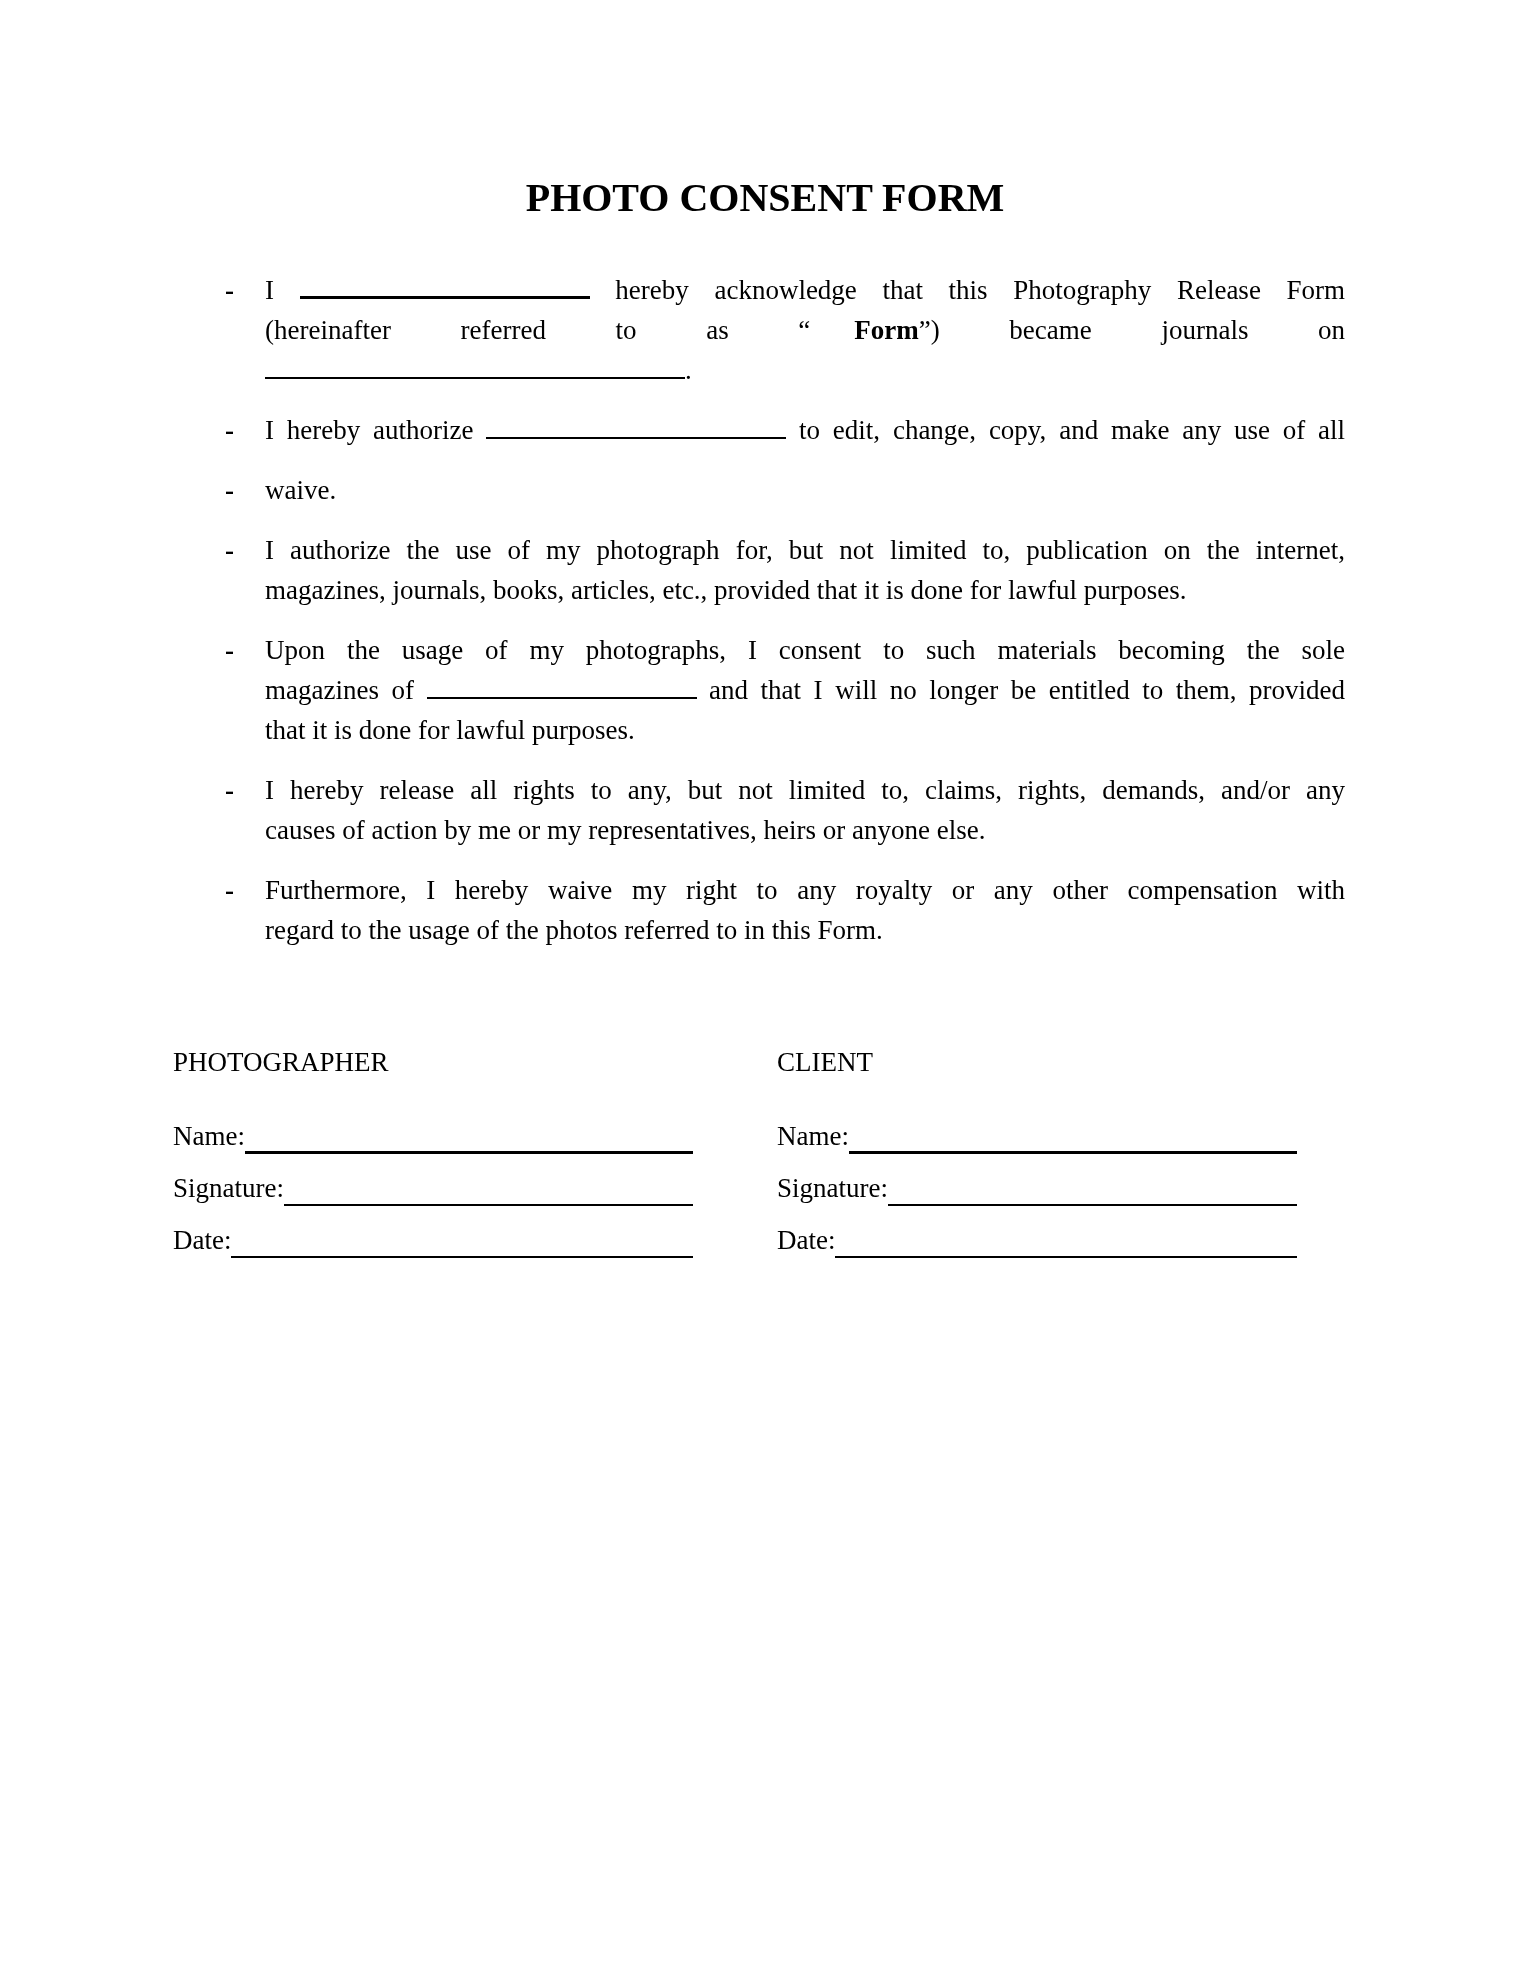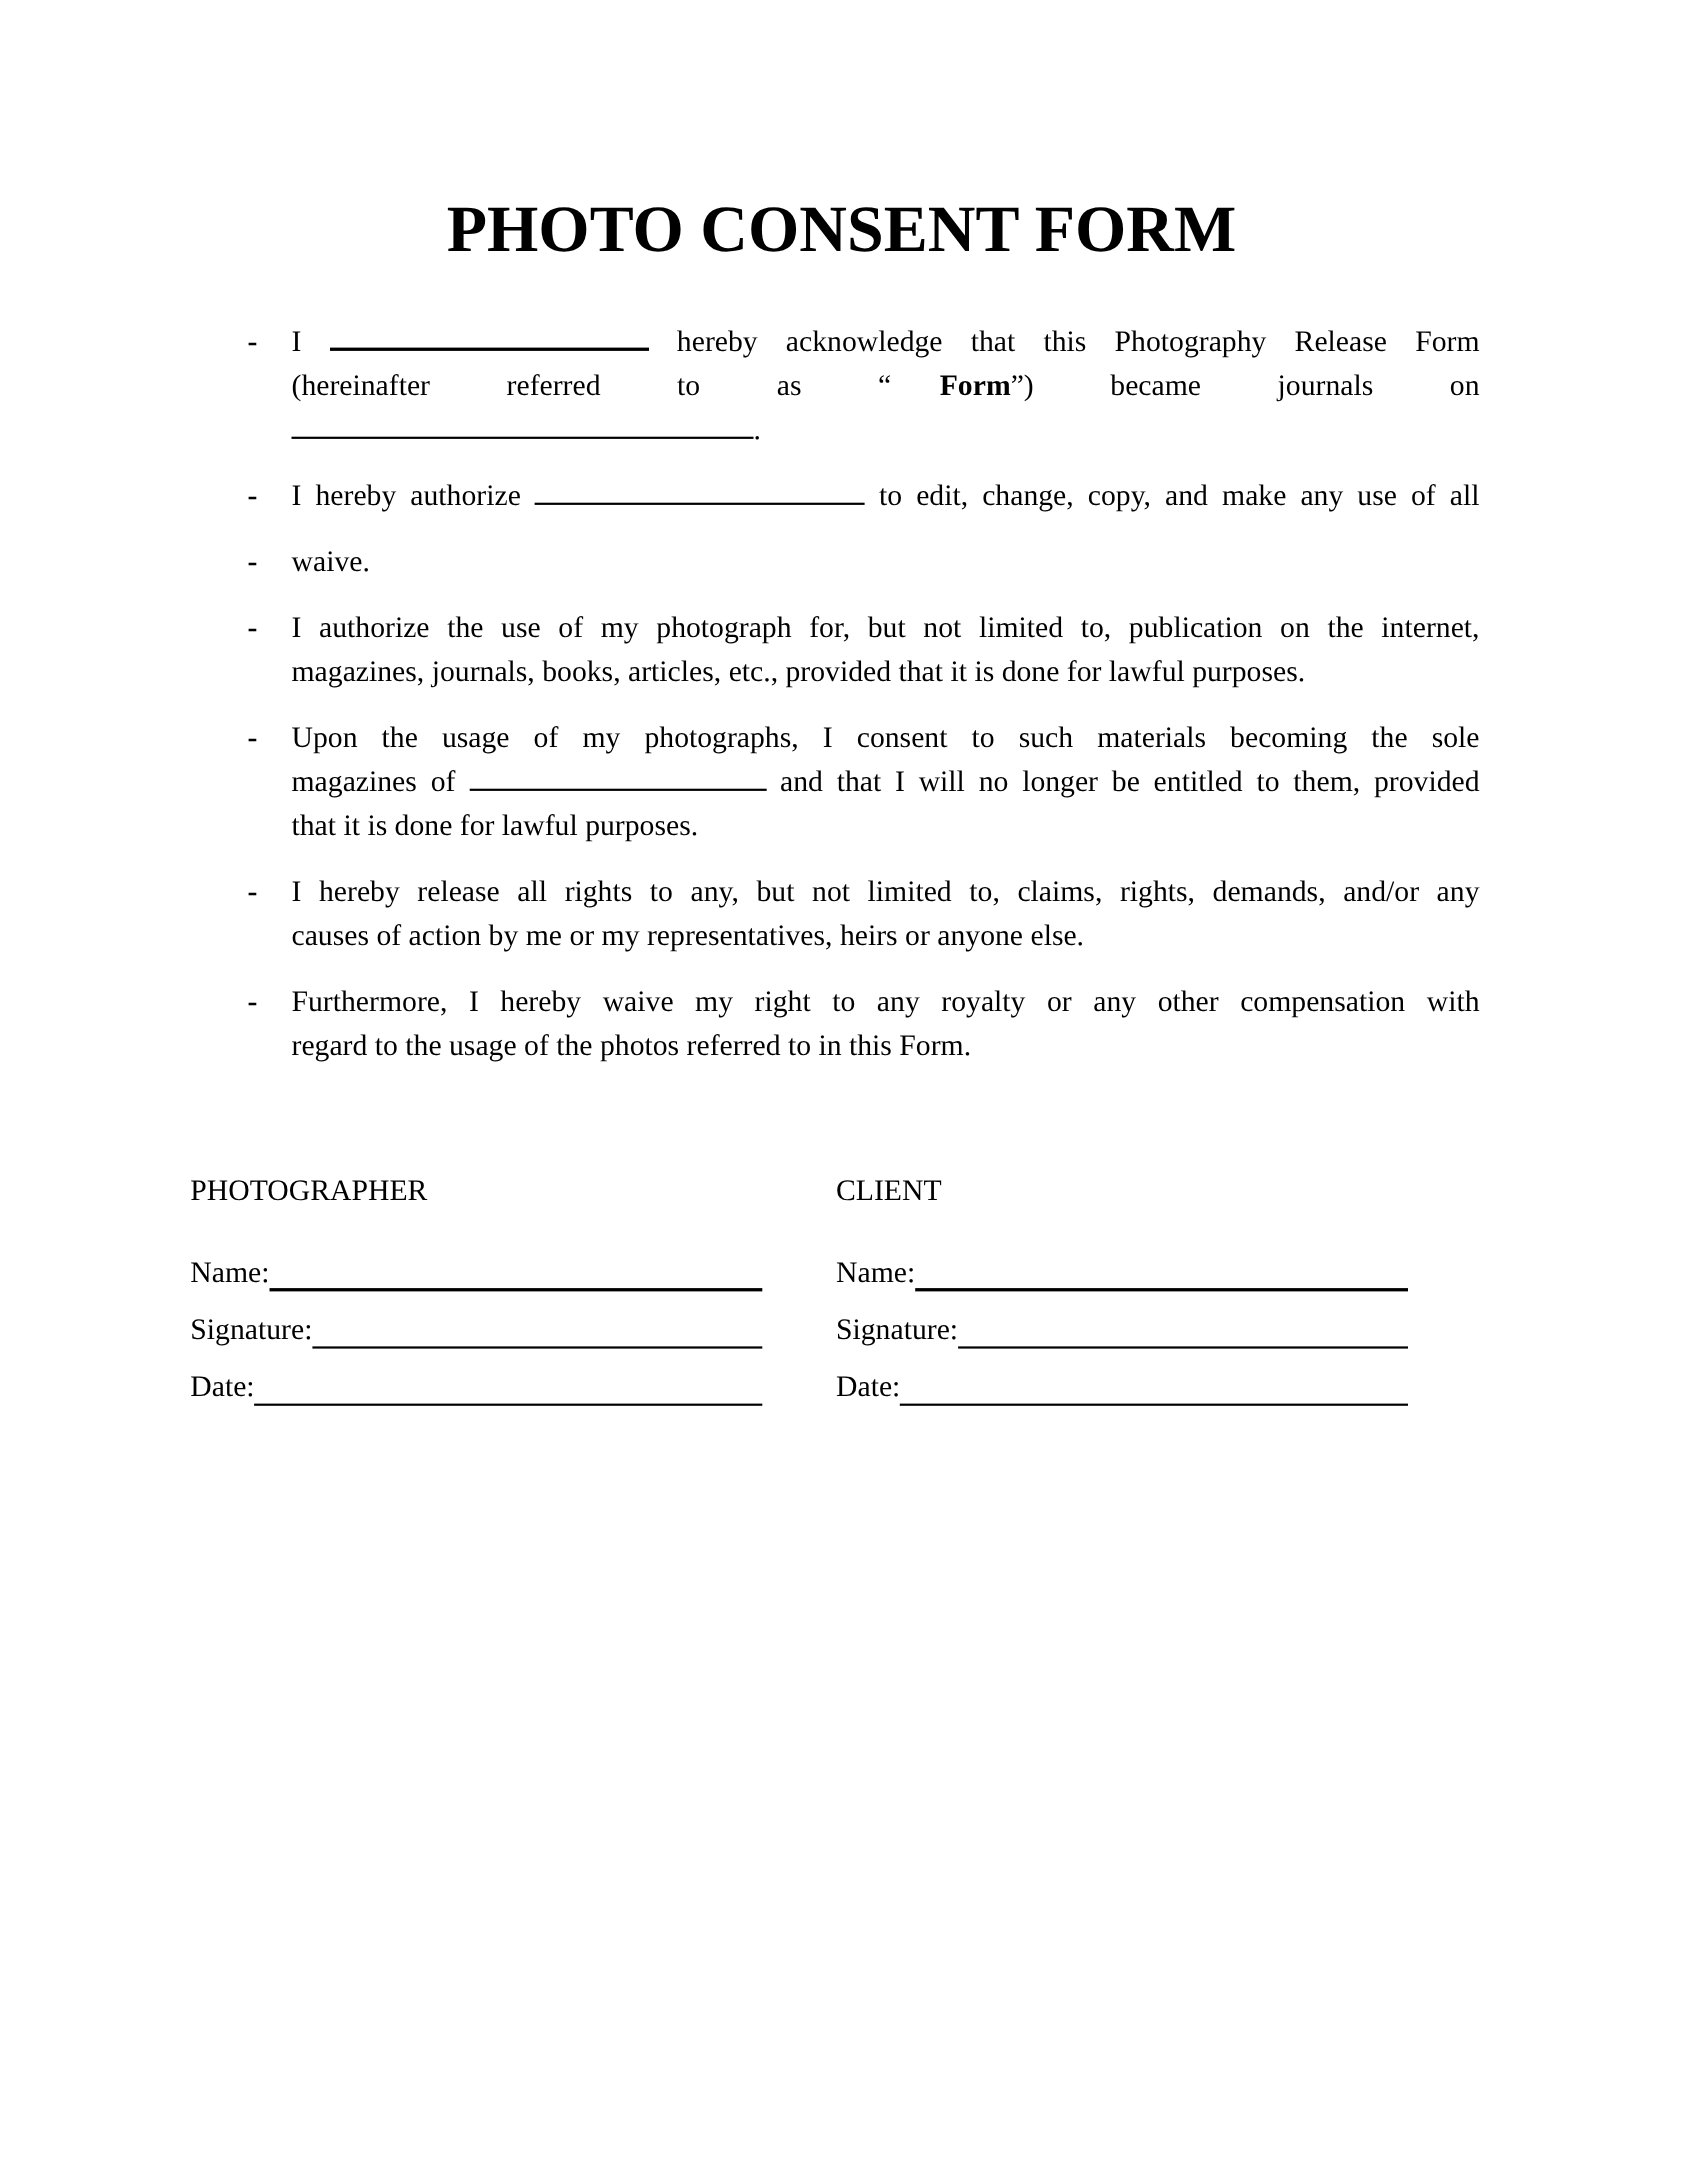--- a/index.html
+++ b/index.html
@@ -10,21 +10,21 @@
     position: relative;
     width: 1530px;
     height: 1980px;
     background: #ffffff;
     overflow: hidden;
   }
 
   .form-title {
     margin-top: 178px;
     text-align: center;
-    font-size: 60px;
+    font-size: 40px;
     font-weight: bold;
     letter-spacing: 0px;
     line-height: 1;
   }
 
   .terms-list {
     margin-top: 52px;
     margin-left: 225px;
     width: 1120px;
   }
@@ -64,21 +64,21 @@
     height: 0.85em;
   }
   .blank.thick { border-bottom-width: 3px; }
 
   .bold { font-weight: bold; margin-left: 44px; }
 
   .signature-section {
     display: flex;
     margin-top: 96px;
     margin-left: 173px;
-    gap: 67px;
+    gap: 84px;
   }
 
   .sig-col { width: 520px; }
 
   .sig-heading {
     font-size: 27px;
     line-height: 32px;
     margin-bottom: 40px;
   }
 

